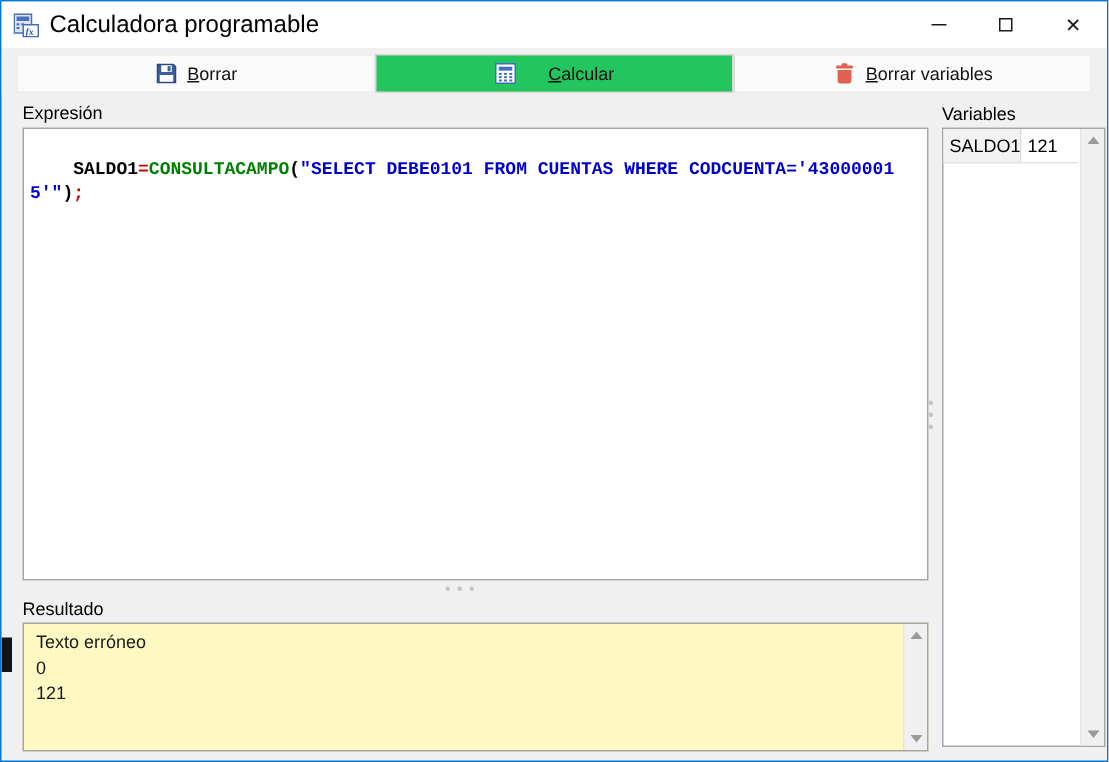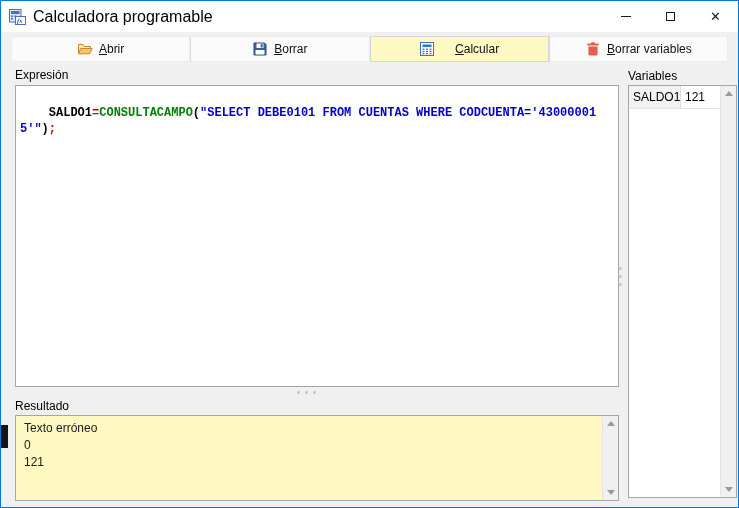--- a/index.html
+++ b/index.html
@@ -24,21 +24,21 @@
   .toolbar {
     position:absolute; left:0; top:32px; width:100%; height:30px;
     background:#f0f0f0; display:flex; padding:3px 10px 0 10px;
   }
   .tb-btn {
     flex:1; height:26px; background:#fafafa; border:1px solid #ececec;
     display:flex; align-items:center; justify-content:center; gap:6px;
     font-size:12px; color:#111; cursor:pointer;
   }
   .tb-btn + .tb-btn { border-left:1px solid #dcdcdc; }
-  .tb-btn.active { background:#fef9c3; border-color:#d5d5d5;gap:20px; }
+  .tb-btn.active { background:#22c55e; border-color:#d5d5d5;gap:20px; }
   .tb-btn svg { width:16px; height:16px; flex:none; }
   .tb-label { display:inline-block; }
   .tb-label::first-letter { text-decoration:underline; }
   
   .section-label { position:absolute; font-size:12px; color:#000; }
   .expr-label  { left:14px; top:67px; }
   .res-label   { left:14px; top:398px; }
   .vars-label  { left:627px; top:68px; }
 
   .expr-box {
@@ -102,27 +102,20 @@
       <div class="win-btn">
           <span class="glyph-max"></span>
         </div>
       <div class="win-btn">
           <span class="glyph-close">✕</span>
         </div>
     </div>
   </div>
 
   <div class="toolbar">
-    <div class="tb-btn">
-      <svg viewBox="0 0 16 16">
-        <path d="M1.5 12.5 L1.5 3.5 L6 3.5 L7.5 5.5 L13.5 5.5 L13.5 7.2" fill="#fde9b8" stroke="#c08a2d"></path>
-        <path d="M3.7 7.5 L15.2 7.5 L12.6 12.8 L1.5 12.8 Z" fill="#f7c66a" stroke="#c08a2d"></path>
-      </svg>
-      <span class="tb-label">Abrir</span>
-    </div>
     <div class="tb-btn">
       <svg viewBox="0 0 16 16">
         <path d="M2 2 H12.5 L14 3.5 V14 H2 Z" fill="#3c5f9e" stroke="#2d4a80"></path>
         <rect x="4.5" y="2.5" width="7" height="4.5" fill="#ffffff"></rect>
         <rect x="8.7" y="3.1" width="2" height="3.4" fill="#3c5f9e"></rect>
         <rect x="3.5" y="9" width="9" height="4.5" fill="#ffffff"></rect>
       </svg>
       <span class="tb-label">Borrar</span>
     </div>
     <div class="tb-btn active">

